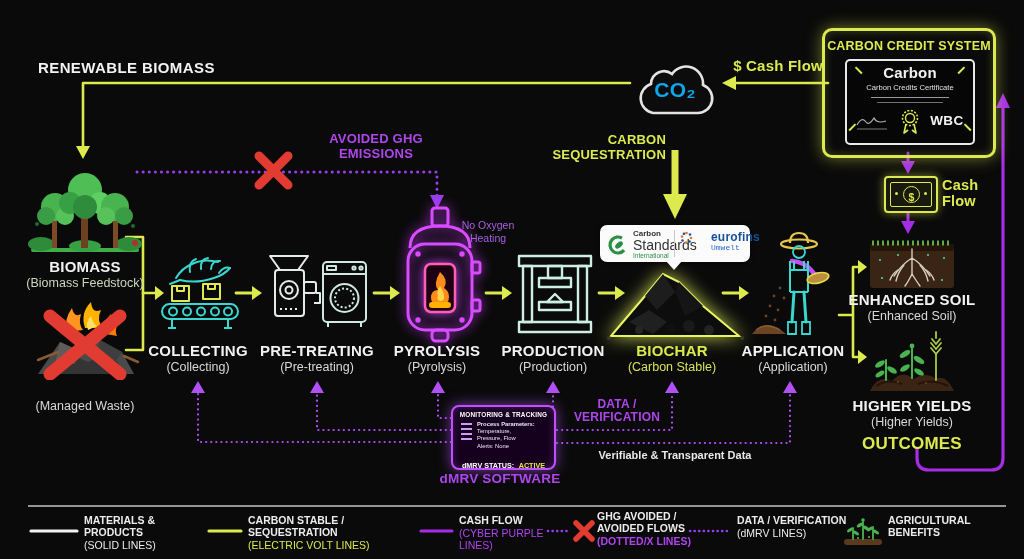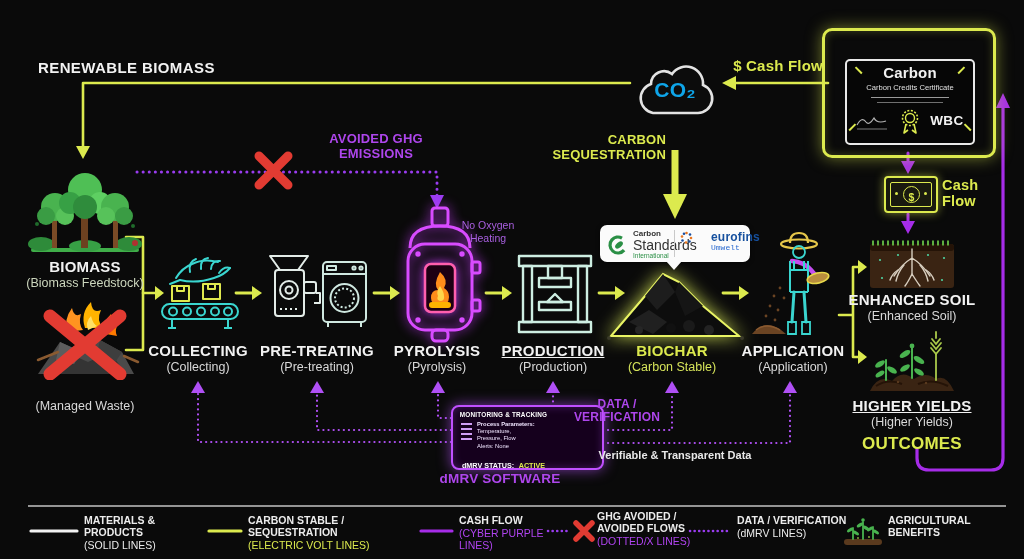--- a/index.html
+++ b/index.html
@@ -12,21 +12,21 @@
   .volt-t{color:#dcea4e;}
   .purple-t{color:#ae46ec;}
   svg{display:block;}
   .legtitle{font-weight:700;color:#ececec;font-size:10.5px;line-height:1.15;white-space:pre-line;}
   .legsub{font-size:10.5px;line-height:1.15;margin-top:1px;white-space:pre-line;}
   #creditbox{border:3px solid #dcea4e;border-radius:10px;
              box-shadow:0 0 16px rgba(220,234,78,.5), inset 0 0 10px rgba(220,234,78,.25);}
   #cert{border:2px solid #e9e9e9;border-radius:5px;background:#060606;}
   .corner{position:absolute;width:9px;height:9px;border-top:2px solid #dcea4e;}
   #dmrvbox{border:2.5px solid #c050ff;border-radius:8px;background:#15001d;
-           box-shadow:0 0 14px rgba(176,80,245,.65), inset 0 0 8px rgba(176,80,245,.3);padding-left:48px;}
+           box-shadow:0 0 14px rgba(176,80,245,.65), inset 0 0 8px rgba(176,80,245,.3);}
   #moneyicon{border:2px solid #dcea4e;border-radius:4px;background:rgba(220,234,78,.07);
              box-shadow:0 0 10px rgba(220,234,78,.55);}
   #badge{background:#fbfbfb;border-radius:7px;box-shadow:0 1px 4px rgba(0,0,0,.6);}
   #badgetail{width:0;height:0;border-left:8px solid transparent;border-right:8px solid transparent;
              border-top:9px solid #fbfbfb;}
 </style>
 </head>
 <body>
 
 <div id="stage">
@@ -134,20 +134,21 @@
   </svg>
   <div class="abs lbl" style="left:627px;top:78px;width:96px;font-size:21px;color:#0ea5e9;">CO₂</div>
 
   <div class="abs lbl volt-t ml" style="left:540px;top:133px;width:126px;font-size:13px;text-align:right;">CARBON
 SEQUESTRATION</div>
 
   <div class="abs lbl purple-t ml" style="left:314px;top:132px;width:124px;font-size:13px;">AVOIDED GHG
 EMISSIONS</div>
 
   <div id="creditbox" class="abs" style="left:822px;top:28px;width:168px;height:124px;">
+    <div class="abs lbl volt-t" style="left:0;top:8px;width:168px;font-size:12.5px;letter-spacing:.2px;">CARBON CREDIT SYSTEM</div>
     <div id="cert" class="abs" style="left:20px;top:28px;width:126px;height:82px;">
       <span class="corner" style="left:4px;top:7px;transform:rotate(45deg);"></span>
       <span class="corner" style="right:4px;top:7px;transform:rotate(-45deg);"></span>
       <span class="corner" style="left:4px;bottom:7px;transform:rotate(-45deg);"></span>
       <span class="corner" style="right:4px;bottom:7px;transform:rotate(45deg);"></span>
       <div class="abs lbl" style="left:0;top:4px;width:126px;font-size:15px;">Carbon</div>
       <div class="abs sub" style="left:0;top:23px;width:126px;font-size:7.6px;color:#e0e0e0;">Carbon Credits Certificate</div>
       <div class="abs" style="left:24px;top:36px;width:78px;height:1px;background:#9a9a9a;"></div>
       <div class="abs" style="left:30px;top:41px;width:66px;height:1px;background:#6f6f6f;"></div>
       <svg class="abs" style="left:8px;top:52px" width="34" height="18" viewBox="0 0 34 18">
@@ -327,21 +328,21 @@
     <path d="M2,108 Q16,90 36,108 Z" fill="#6b4423"></path>
     <path d="M6,104 Q16,96 30,104" stroke="#8a5a30" stroke-width="1.5" fill="none"></path>
   </svg>
 
   <div class="abs lbl" style="left:128px;top:343px;width:140px;font-size:15px;">COLLECTING</div>
   <div class="abs sub" style="left:128px;top:361px;width:140px;font-size:12.5px;">(Collecting)</div>
   <div class="abs lbl" style="left:247px;top:343px;width:140px;font-size:15px;">PRE-TREATING</div>
   <div class="abs sub" style="left:247px;top:361px;width:140px;font-size:12.5px;">(Pre-treating)</div>
   <div class="abs lbl" style="left:367px;top:343px;width:140px;font-size:15px;">PYROLYSIS</div>
   <div class="abs sub" style="left:367px;top:361px;width:140px;font-size:12.5px;">(Pyrolysis)</div>
-  <div class="abs lbl" style="left:483px;top:343px;width:140px;font-size:15px;text-decoration:underline;">PRODUCTION</div>
+  <div class="abs lbl" style="left:483px;top:343px;width:140px;font-size:15px;">PRODUCTION</div>
   <div class="abs sub" style="left:483px;top:361px;width:140px;font-size:12.5px;">(Production)</div>
   <div class="abs lbl volt-t" style="left:602px;top:343px;width:140px;font-size:15px;">BIOCHAR</div>
   <div class="abs sub volt-t" style="left:602px;top:361px;width:140px;font-size:12.5px;color:#d5e35a;">(Carbon Stable)</div>
   <div class="abs lbl" style="left:723px;top:343px;width:140px;font-size:15px;">APPLICATION</div>
   <div class="abs sub" style="left:723px;top:361px;width:140px;font-size:12.5px;">(Application)</div>
 
   <div id="badge" class="abs" style="left:600px;top:225px;width:150px;height:37px;">
     <div class="abs" style="left:7px;top:5px;display:flex;align-items:center;gap:4px;">
       <svg width="22" height="22" viewBox="0 0 22 22">
         <circle cx="11" cy="11" r="8" fill="none" stroke="#2a8f45" stroke-width="3.2" stroke-dasharray="36 14" transform="rotate(40 11 11)"></circle>
@@ -411,21 +412,21 @@
       <ellipse cx="51" cy="48" rx="5.5" ry="2.6" transform="rotate(32 51 48)"></ellipse>
       <circle cx="44" cy="22" r="2.4"></circle>
     </g>
     <g stroke="#a9c94a" stroke-width="1.8" fill="none" stroke-linecap="round">
       <path d="M68,56 V30"></path>
       <path d="M68,30 l-5,-6 M68,30 l5,-6 M68,25 l-5,-6 M68,25 l5,-6 M68,20 l-4,-5 M68,20 l4,-5 M68,14 v-6"></path>
     </g>
     <circle cx="30" cy="58" r="1.2" fill="#5a3a1e"></circle>
       <circle cx="58" cy="59" r="1.2" fill="#5a3a1e"></circle>
   </svg>
-  <div class="abs lbl" style="left:842px;top:398px;width:140px;font-size:15px;text-decoration:underline;">HIGHER YIELDS</div>
+  <div class="abs lbl" style="left:842px;top:398px;width:140px;font-size:15px;">HIGHER YIELDS</div>
   <div class="abs sub" style="left:842px;top:416px;width:140px;font-size:12.5px;">(Higher Yields)</div>
   <div class="abs lbl volt-t" style="left:842px;top:434px;width:140px;font-size:17px;">OUTCOMES</div>
 
   <div id="dmrvbox" class="abs" style="left:451px;top:405px;width:101px;height:61px;">
     <div class="abs lbl" style="left:0;top:4px;width:101px;font-size:6.4px;letter-spacing:.2px;color:#fff;">MONITORING &amp; TRACKING</div>
     <div class="abs" style="left:8px;top:14px;display:flex;gap:5px;">
       <div style="display:flex;flex-direction:column;gap:3.5px;padding-top:2px;">
         <span style="width:11px;height:1.5px;background:#cf9df5;"></span>
         <span style="width:11px;height:1.5px;background:#cf9df5;"></span>
         <span style="width:11px;height:1.5px;background:#cf9df5;"></span>
@@ -458,21 +459,21 @@
     <div class="legsub volt-t">(ELECTRIC VOLT LINES)</div>
   </div>
   <div class="abs" style="left:459px;top:514px;width:90px;">
     <div class="legtitle">CASH FLOW</div>
     <div class="legsub" style="color:#b044f0;">(CYBER PURPLE
 LINES)</div>
   </div>
   <div class="abs" style="left:597px;top:510px;width:100px;">
     <div class="legtitle">GHG AVOIDED /
 AVOIDED FLOWS</div>
-    <div class="legsub" style="color:#b044f0;">(DOTTED/X LINES)</div>
+    <div class="legsub" style="color:#b044f0;font-weight:bold;">(DOTTED/X LINES)</div>
   </div>
   <div class="abs" style="left:737px;top:514px;width:110px;">
     <div class="legtitle">DATA / VERIFICATION</div>
     <div class="legsub" style="color:#ececec;">(dMRV LINES)</div>
   </div>
   <svg class="abs" style="left:843px;top:512px" width="40" height="34" viewBox="0 0 40 34">
     <path d="M4,30 H36" stroke="#5a3a1e" stroke-width="6" stroke-linecap="round"></path>
     <path d="M10,27 V16 M20,27 V10 M30,27 V15" stroke="#49b34f" stroke-width="1.8" stroke-linecap="round" fill="none"></path>
     <g fill="#49b34f">
       <ellipse cx="7" cy="18" rx="3.4" ry="1.6" transform="rotate(-32 7 18)"></ellipse>

